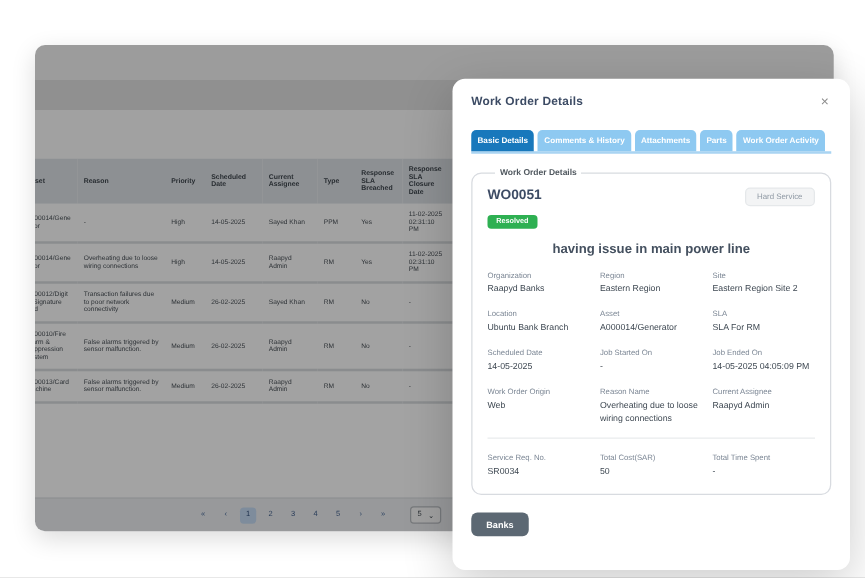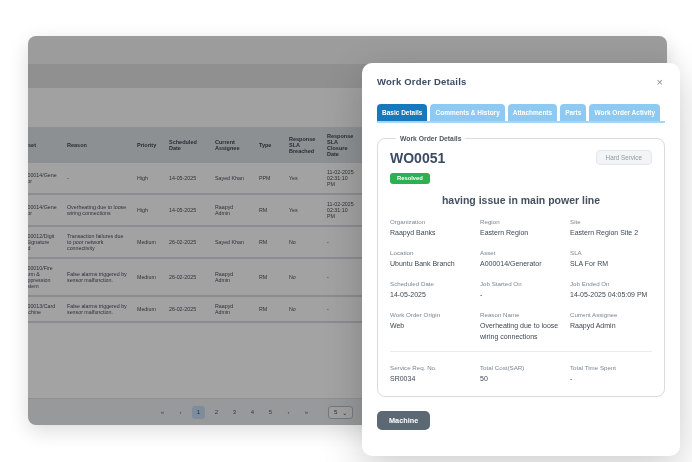--- a/index.html
+++ b/index.html
@@ -47,21 +47,21 @@
   .tabs { display:flex; gap:3px; margin-top:15px; border-bottom:2px solid #a9d4f2; align-items:flex-end; }
   .tab { background:#8ec9f1; color:#fff; font-size:6.5px; font-weight:bold;
          padding:5px 5px; border-radius:4px 4px 0 0; white-space:nowrap; cursor:pointer; }
   .tab.active { background:#1878bc; }
 
   fieldset.wo-details { margin-top:12px; border:1px solid #d8dbe0; border-radius:8px;
                         padding:8px 12px 12px; }
   fieldset.wo-details legend { font-size:6.8px; font-weight:bold; color:#50585f; padding:0 4px; margin-left:6px; }
 
   .wo-top { display:flex; justify-content:space-between; align-items:flex-start; }
-  .wo-number { font-size:14px; font-weight:bold; color:#3c4b64; }
+  .wo-number { font-size:11px; font-weight:bold; color:#3c4b64; }
   .chip { background:#f3f4f5; border:1px solid #e5e8ea; color:#8f99a4; font-size:6.3px;
           padding:3px 9px; border-radius:4px; cursor:pointer; }
   .badge-status { display:inline-block; margin-top:5px; background:#2eb052; color:#fff;
                   font-size:5.8px; font-weight:bold; padding:2.5px 7px; border-radius:3px; }
   .wo-summary { font-size:10.5px; font-weight:bold; color:#44505f; margin:10px 0 12px;text-align:center; }
 
   .fields-grid { display:grid; grid-template-columns:1fr 1fr 1fr; column-gap:8px; row-gap:11px; }
   .f-label { font-size:6.2px; color:#7b8694; }
   .f-value { font-size:7px; color:#3e4852; margin-top:3px; line-height:1.45; }
   .grid-divider { grid-column:1 / -1; height:1px; background:#e9ebed; margin:-2px 0; }
@@ -256,14 +256,14 @@
         <div class="f-label">Total Cost(SAR)</div>
         <div class="f-value">50</div>
       </div>
       <div>
         <div class="f-label">Total Time Spent</div>
         <div class="f-value">-</div>
       </div>
     </div>
   </fieldset>
 
-  <button class="cancel-btn">Machine</button>
+  <button class="cancel-btn">Banks</button>
 </div>
 
 </body></html>

